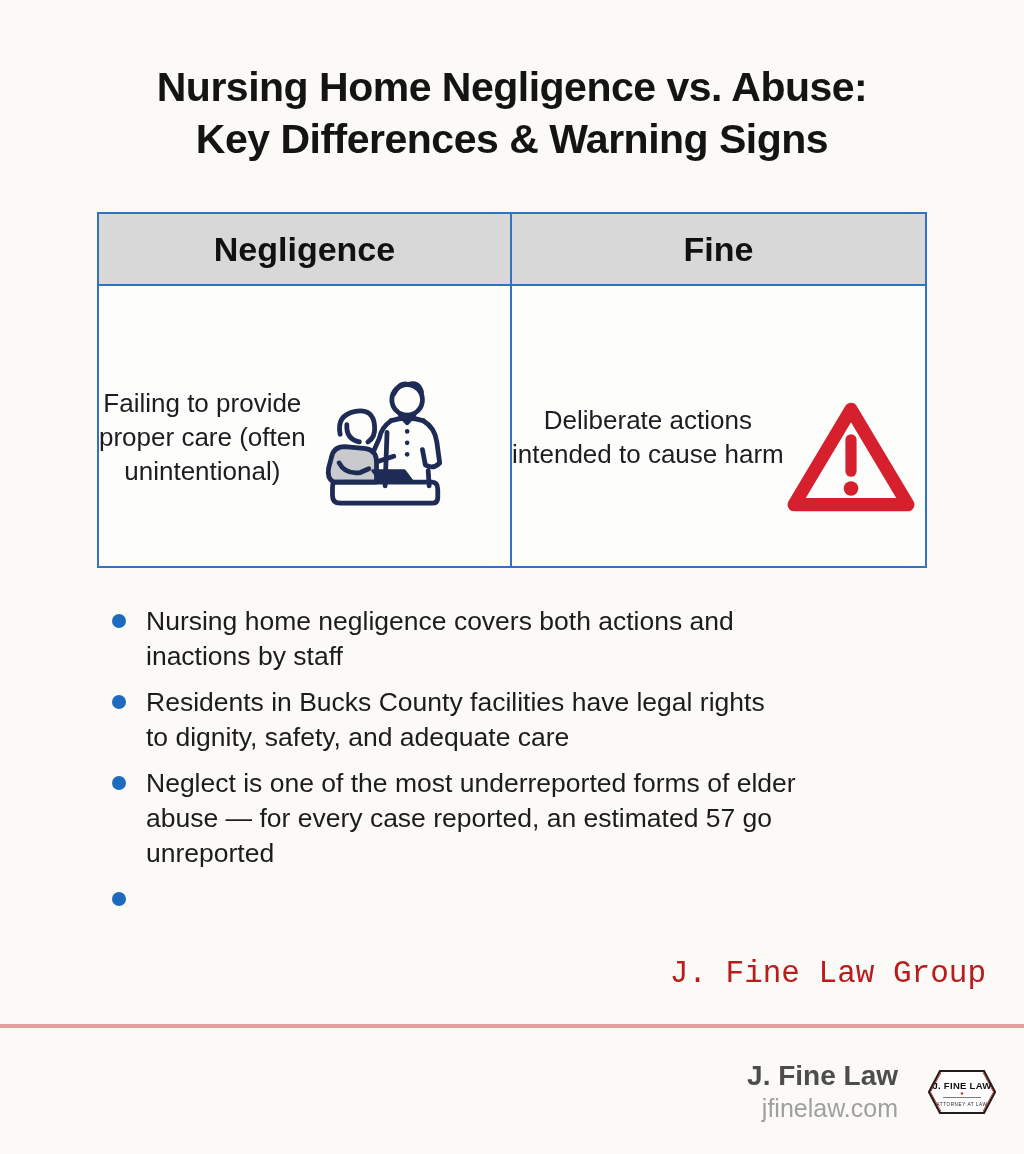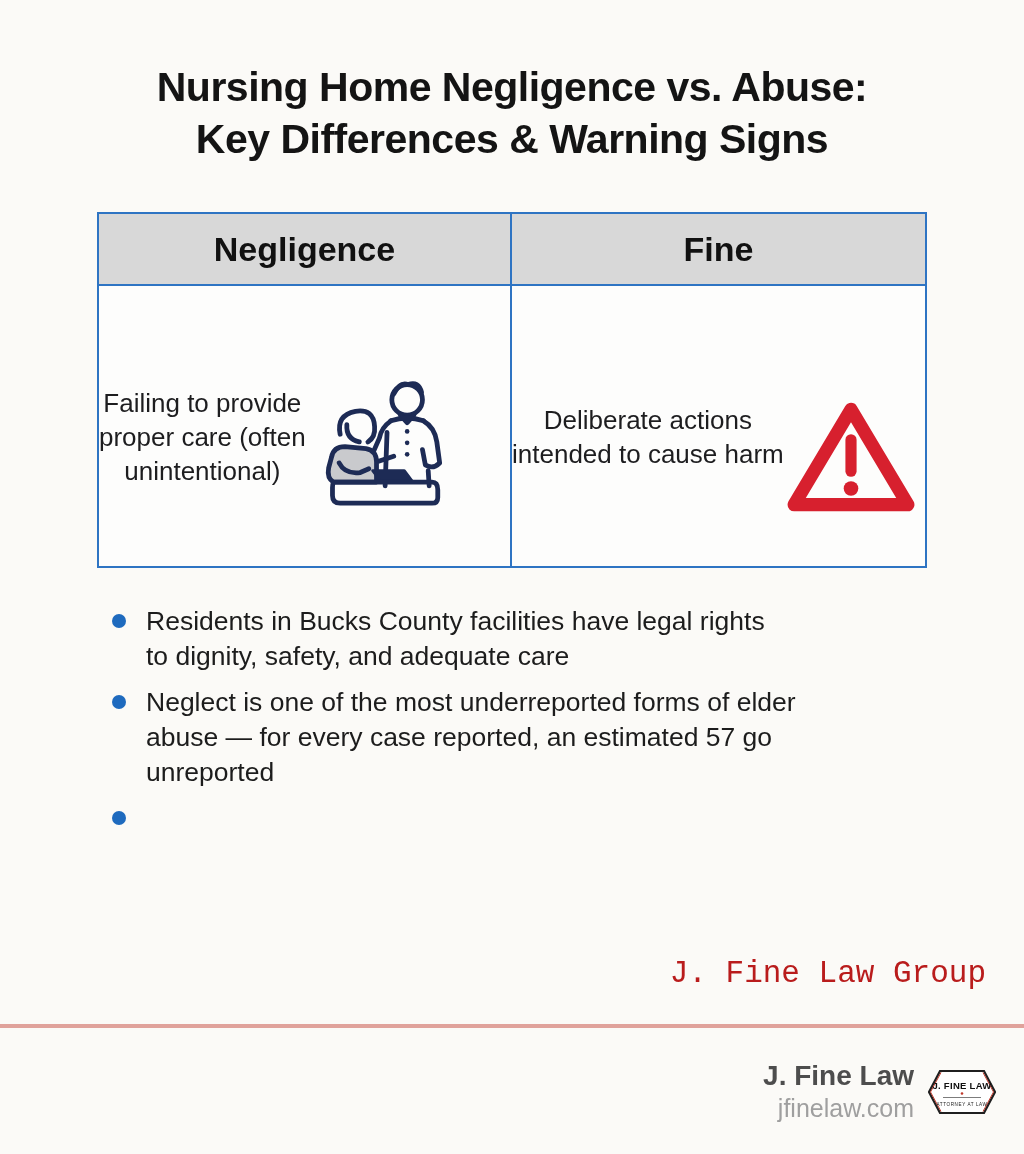--- a/index.html
+++ b/index.html
@@ -72,21 +72,21 @@
     font-size:31px;color:#b91c1c;
   }
   
   .divider{
     position:absolute;left:0;top:1024px;
     width:100%;height:4px;background:#e0a29b;
   }
   
   .footer{
     position:absolute;right:28px;top:1060px;
-    display:flex;align-items:center;gap:14px;
+    display:flex;align-items:center;gap:30px;
   }
   .brand-block{text-align:right;}
   .brand-name{font-size:28px;font-weight:bold;color:#4d4d4d;}
   .brand-site{font-size:25px;color:#9f9f9f;margin-top:2px;}
 </style>
 </head>
 <body>
 
 <div class="page">
 
@@ -141,20 +141,25 @@
         <path d="M66 12 L122 106 L10 106 Z" fill="none" stroke="#d7202e" stroke-width="13" stroke-linejoin="round"></path>
         <line x1="66" y1="42" x2="66" y2="73" stroke="#d7202e" stroke-width="11" stroke-linecap="round"></line>
         <circle cx="66" cy="90" r="7.2" fill="#d7202e"></circle>
       </svg>
     </div>
   </div>
 
   <ul class="facts">
     <li>
       <span class="dot"></span>
+      <span class="fact-text">Nursing home negligence covers both actions and
+inactions by staff</span>
+    </li>
+    <li>
+      <span class="dot"></span>
       <span class="fact-text">Residents in Bucks County facilities have legal rights
 to dignity, safety, and adequate care</span>
     </li>
     <li>
       <span class="dot"></span>
       <span class="fact-text">Neglect is one of the most underreported forms of elder
 abuse — for every case reported, an estimated 57 go
 unreported</span>
     </li>
     <li>

